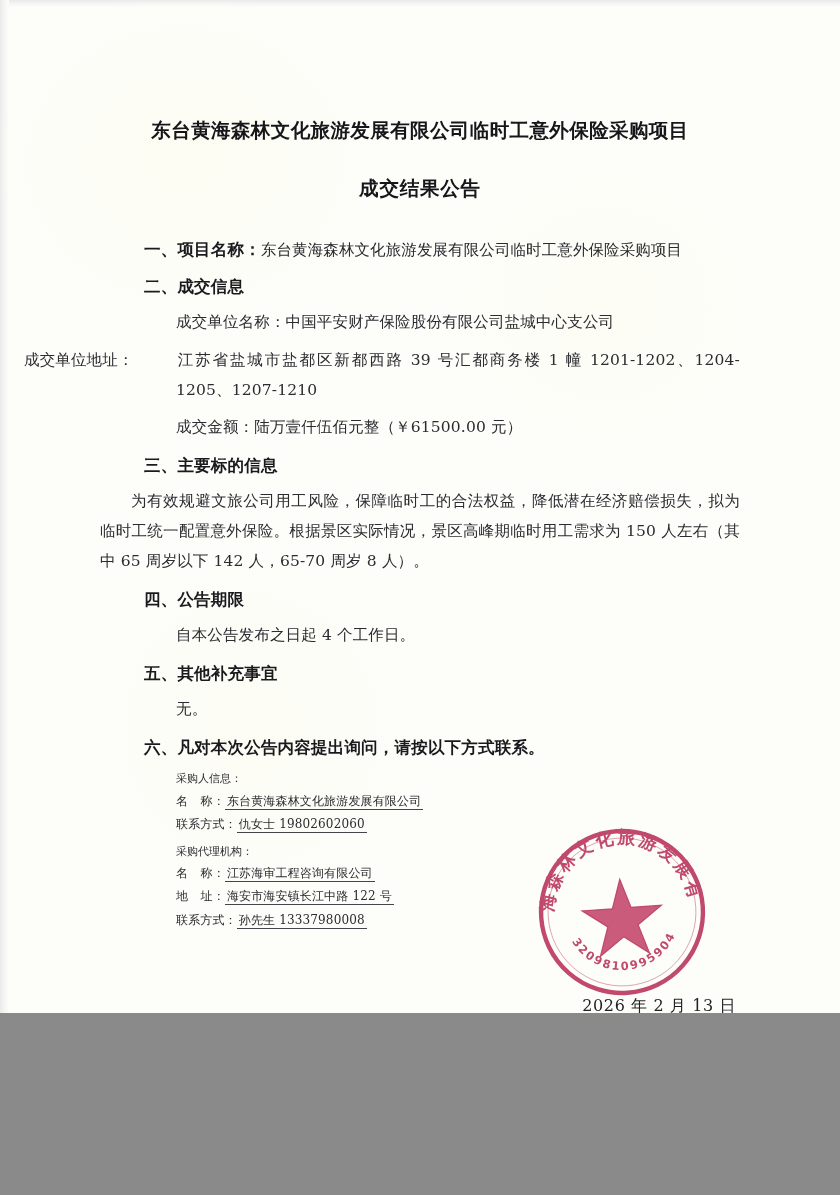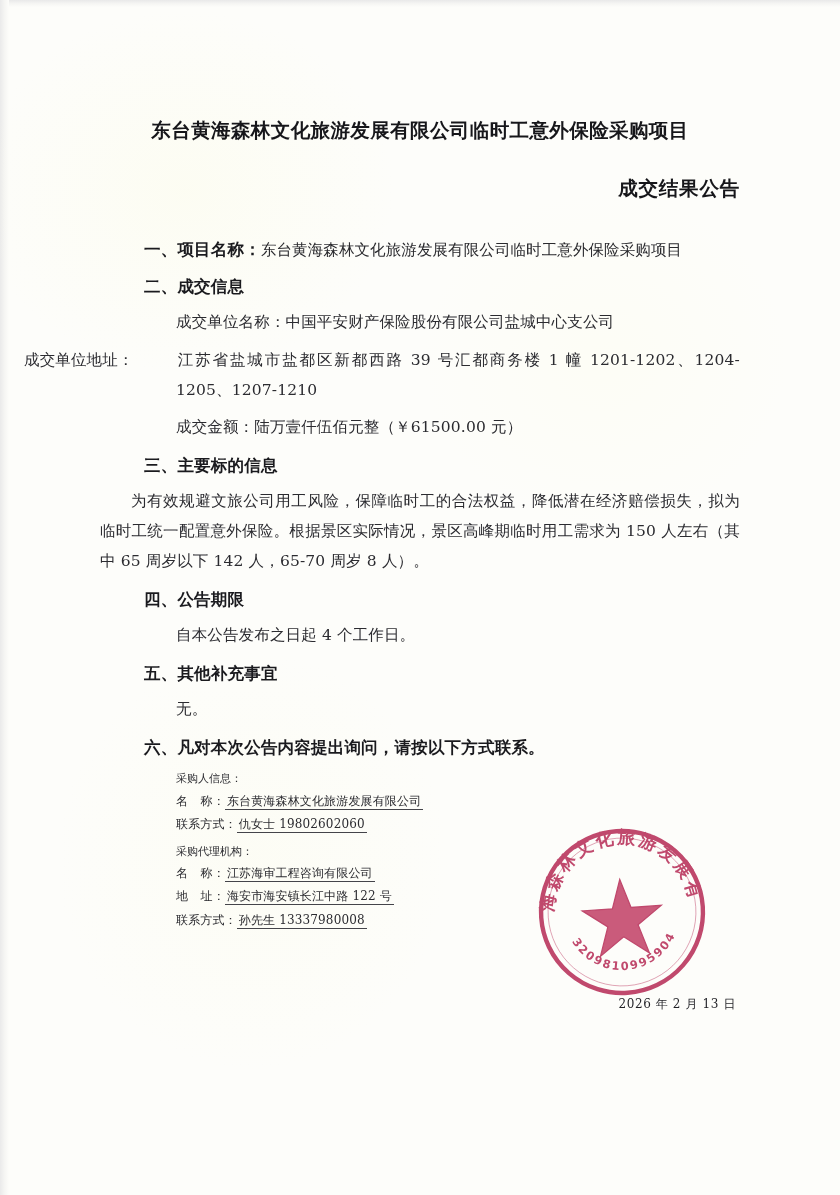--- a/index.html
+++ b/index.html
@@ -6,21 +6,21 @@
     margin: 0;
     padding: 0;
     background: #8a8a8a;
   }
   body {
     font-family: "DejaVu Serif", serif;
   }
   .page {
     position: relative;
     width: 840px;
-    height: 1195px;
+    height: 1013px;
     margin: 0 auto;
     background: #fdfdfa;
     overflow: hidden;
     box-sizing: border-box;
   }
   
   .scan-edge-top {
     position: absolute;
     top: 0; left: 0; right: 0;
     height: 7px;
@@ -52,21 +52,21 @@
     font-family: "DejaVu Sans", sans-serif;
     font-weight: bold;
     font-size: 19.5px;
     letter-spacing: 0.4px;
     color: #16161a;
     margin: 0;
     padding-top: 116px;
     line-height: 1.5;
   }
   .doc-subtitle {
-    text-align: right;
+    text-align: center;
     font-family: "DejaVu Sans", sans-serif;
     font-weight: bold;
     font-size: 19.5px;
     letter-spacing: 0.8px;
     color: #16161a;
     margin: 0;
     padding-top: 30px;
     padding-bottom: 28px;
   }
 
@@ -150,21 +150,21 @@
     opacity: 0.88;
     transform: rotate(-4deg);
     pointer-events: none;
   }
   .date-line {
     position: absolute;
     left: 0;
     right: 104px;
     top: 996px;
     text-align: right;
-    font-size: 12px;
+    font-size: 16px;
     color: #1f1f24;
     letter-spacing: 0.6px;
   }
 </style>
 </head>
 <body>
 
 <div class="page">
   <div class="scan-edge-top"></div>
   <div class="scan-edge-left"></div>

